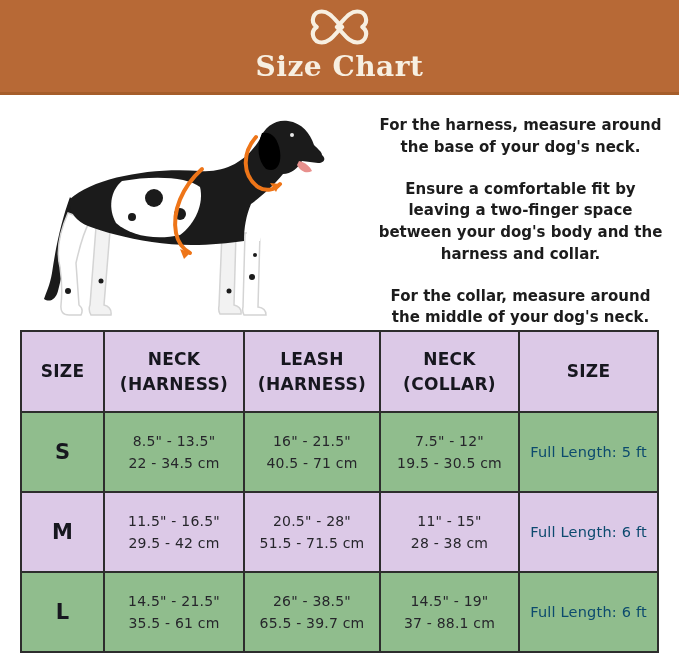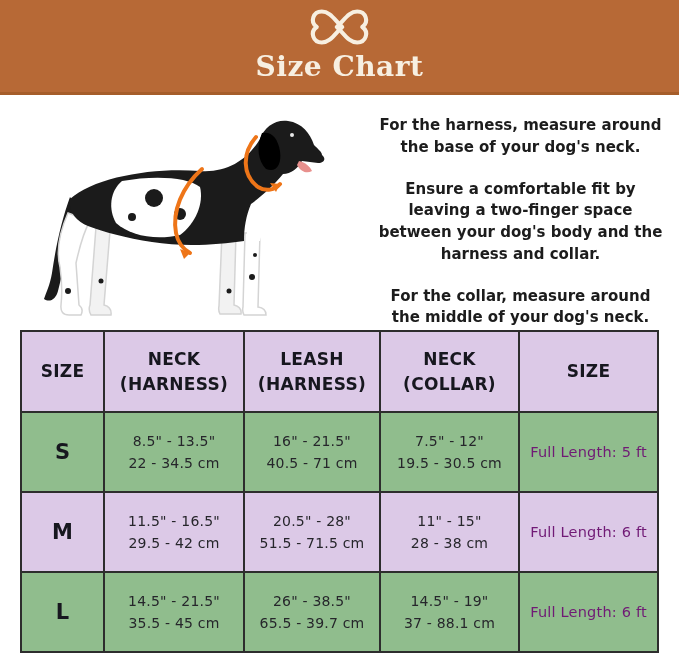--- a/index.html
+++ b/index.html
@@ -48,21 +48,21 @@
     padding:0 4px;
   }
   thead tr { height:81px; }
   tbody tr { height:80px; }
   th { background:#dcc9e7; font-weight:700; font-size:17px; color:#17171f; letter-spacing:0.3px; }
   th .th-line { display:block; line-height:1.45; }
   tr.row-green td { background:#90bd8d; }
   tr.row-purple td { background:#dcc9e7; }
   td.size-cell { font-weight:700; font-size:21px; color:#17171f; }
   td .cell-line { display:block; font-size:14px; color:#26262b; line-height:1.6; letter-spacing:0.2px; }
-  td.leash-cell { font-size:14.5px; color:#701a75; letter-spacing:0.2px; }
+  td.leash-cell { font-size:14.5px; color:#0c4a6e; letter-spacing:0.2px; }
 </style>
 </head>
 <body>
 
 <div class="page">
 
   <div class="banner">
     <svg class="logo" viewBox="0 0 76 44" width="73" height="42" fill="none" stroke="#f7efe1" stroke-width="4.5" stroke-linejoin="round" stroke-linecap="round">
       <path transform="translate(22,22) rotate(-90)" d="M 0,-9 C -5.5,-17 -17,-13 -17,-3.5 C -17,6 -7,11 0,19 C 7,11 17,6 17,-3.5 C 17,-13 5.5,-17 0,-9 Z"></path>
       <path transform="translate(54,22) rotate(90)" d="M 0,-9 C -5.5,-17 -17,-13 -17,-3.5 C -17,6 -7,11 0,19 C 7,11 17,6 17,-3.5 C 17,-13 5.5,-17 0,-9 Z"></path>
@@ -182,21 +182,21 @@
           <td>
               <span class="cell-line">11" - 15"</span>
               <span class="cell-line">28 - 38 cm</span>
             </td>
           <td class="leash-cell">Full Length: 6 ft</td>
         </tr>
         <tr class="row-green">
           <td class="size-cell">L</td>
           <td>
               <span class="cell-line">14.5" - 21.5"</span>
-              <span class="cell-line">35.5 - 45 cm</span>
+              <span class="cell-line">35.5 - 61 cm</span>
             </td>
           <td>
               <span class="cell-line">26" - 38.5"</span>
               <span class="cell-line">65.5 - 39.7 cm</span>
             </td>
           <td>
               <span class="cell-line">14.5" - 19"</span>
               <span class="cell-line">37 - 88.1 cm</span>
             </td>
           <td class="leash-cell">Full Length: 6 ft</td>

